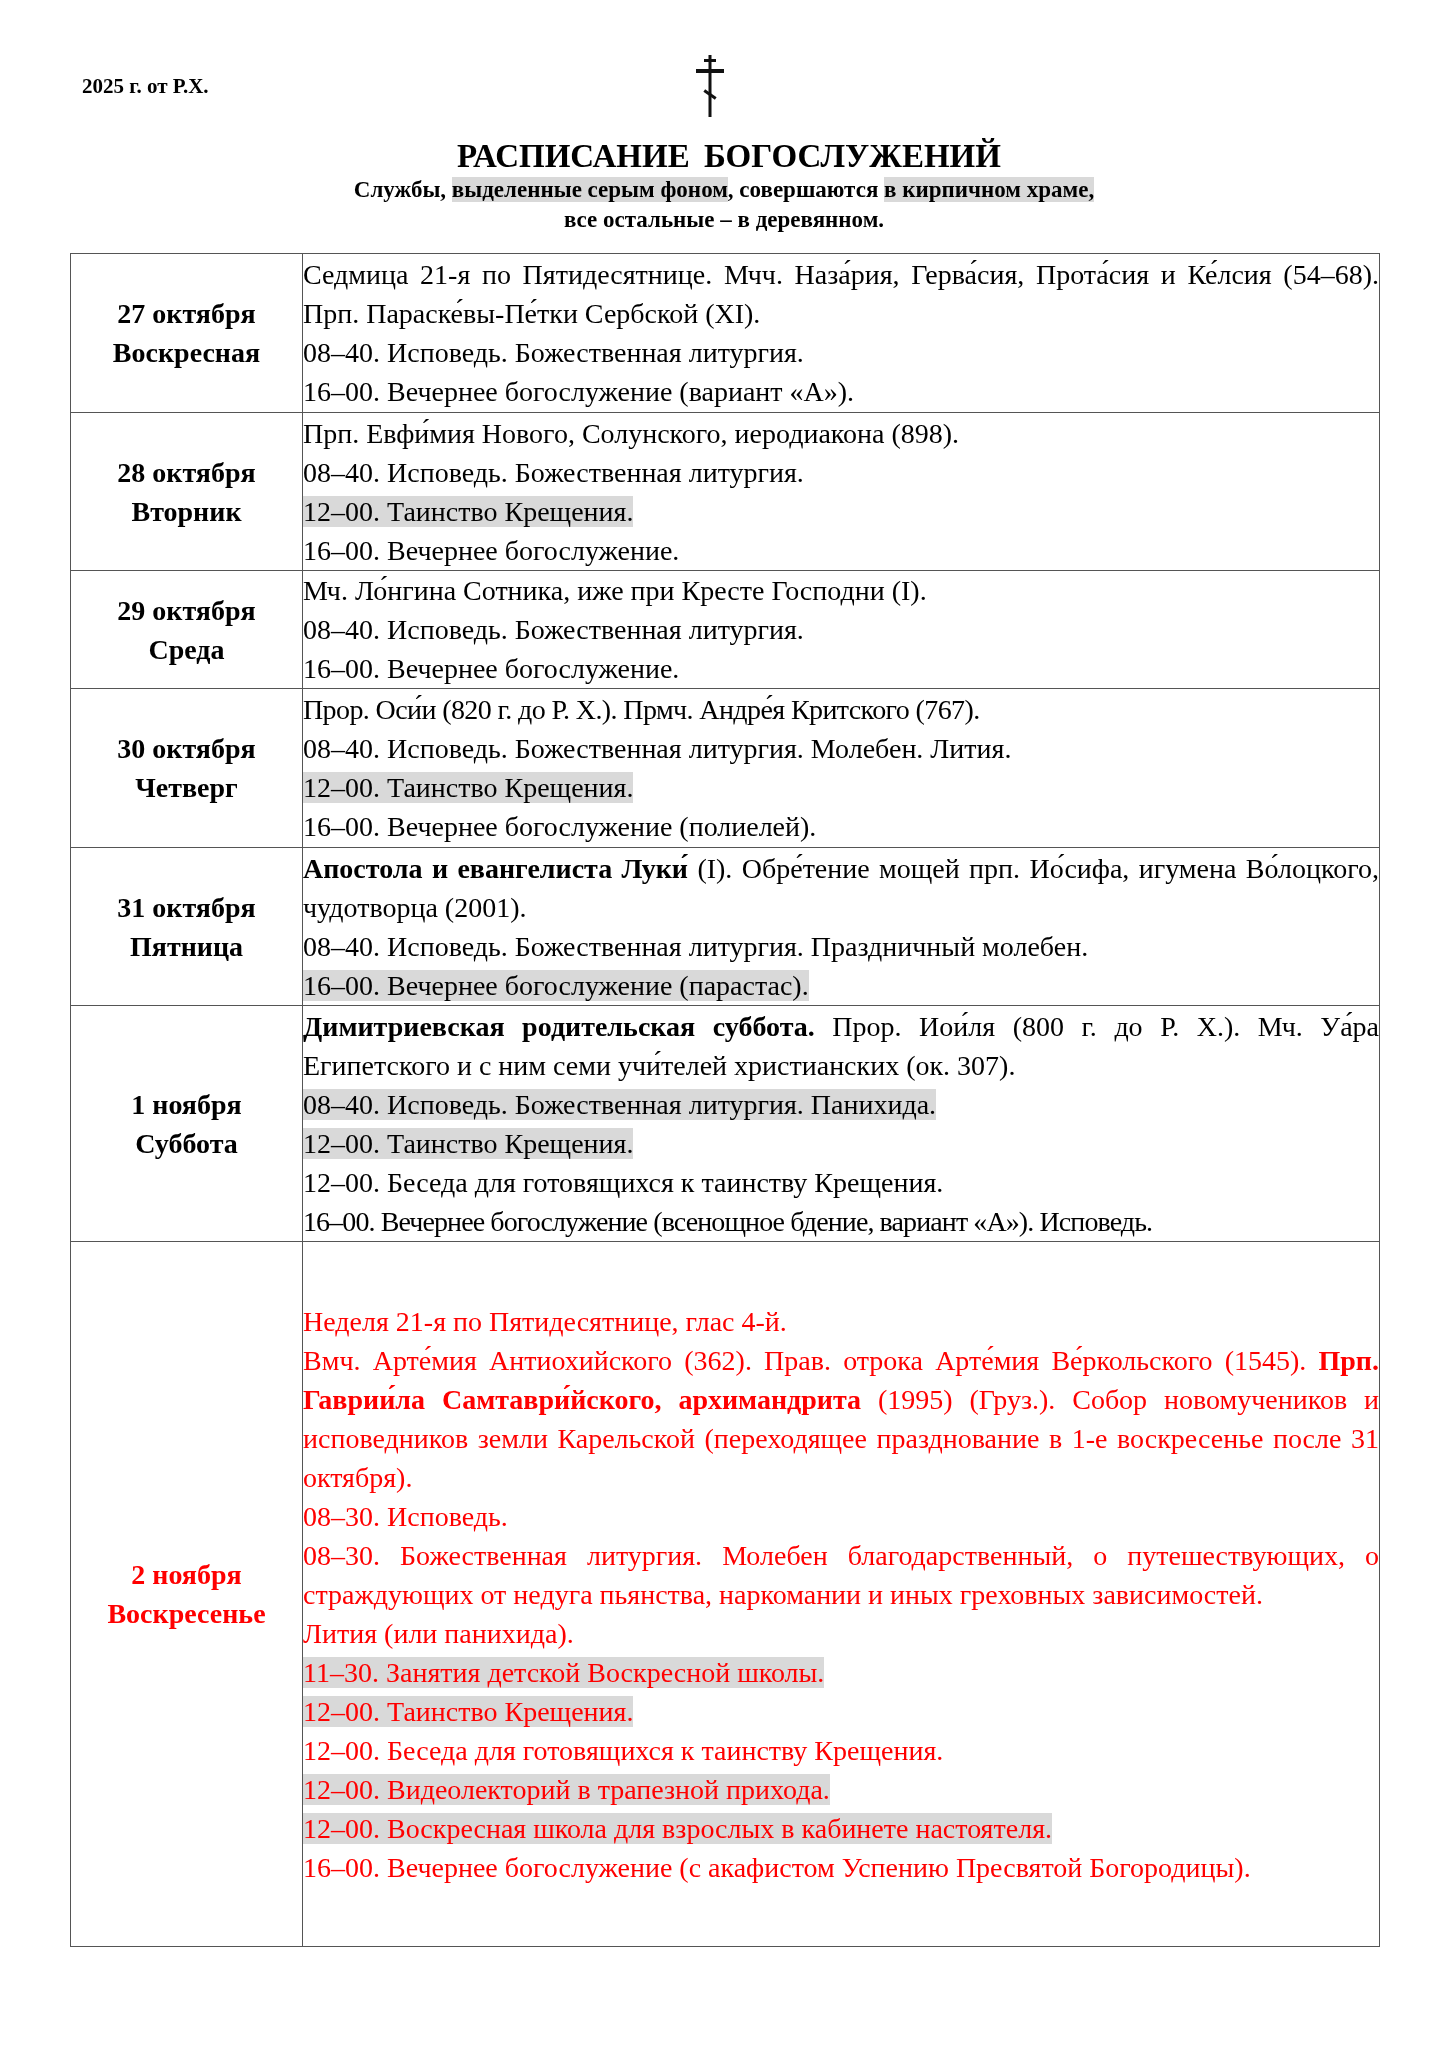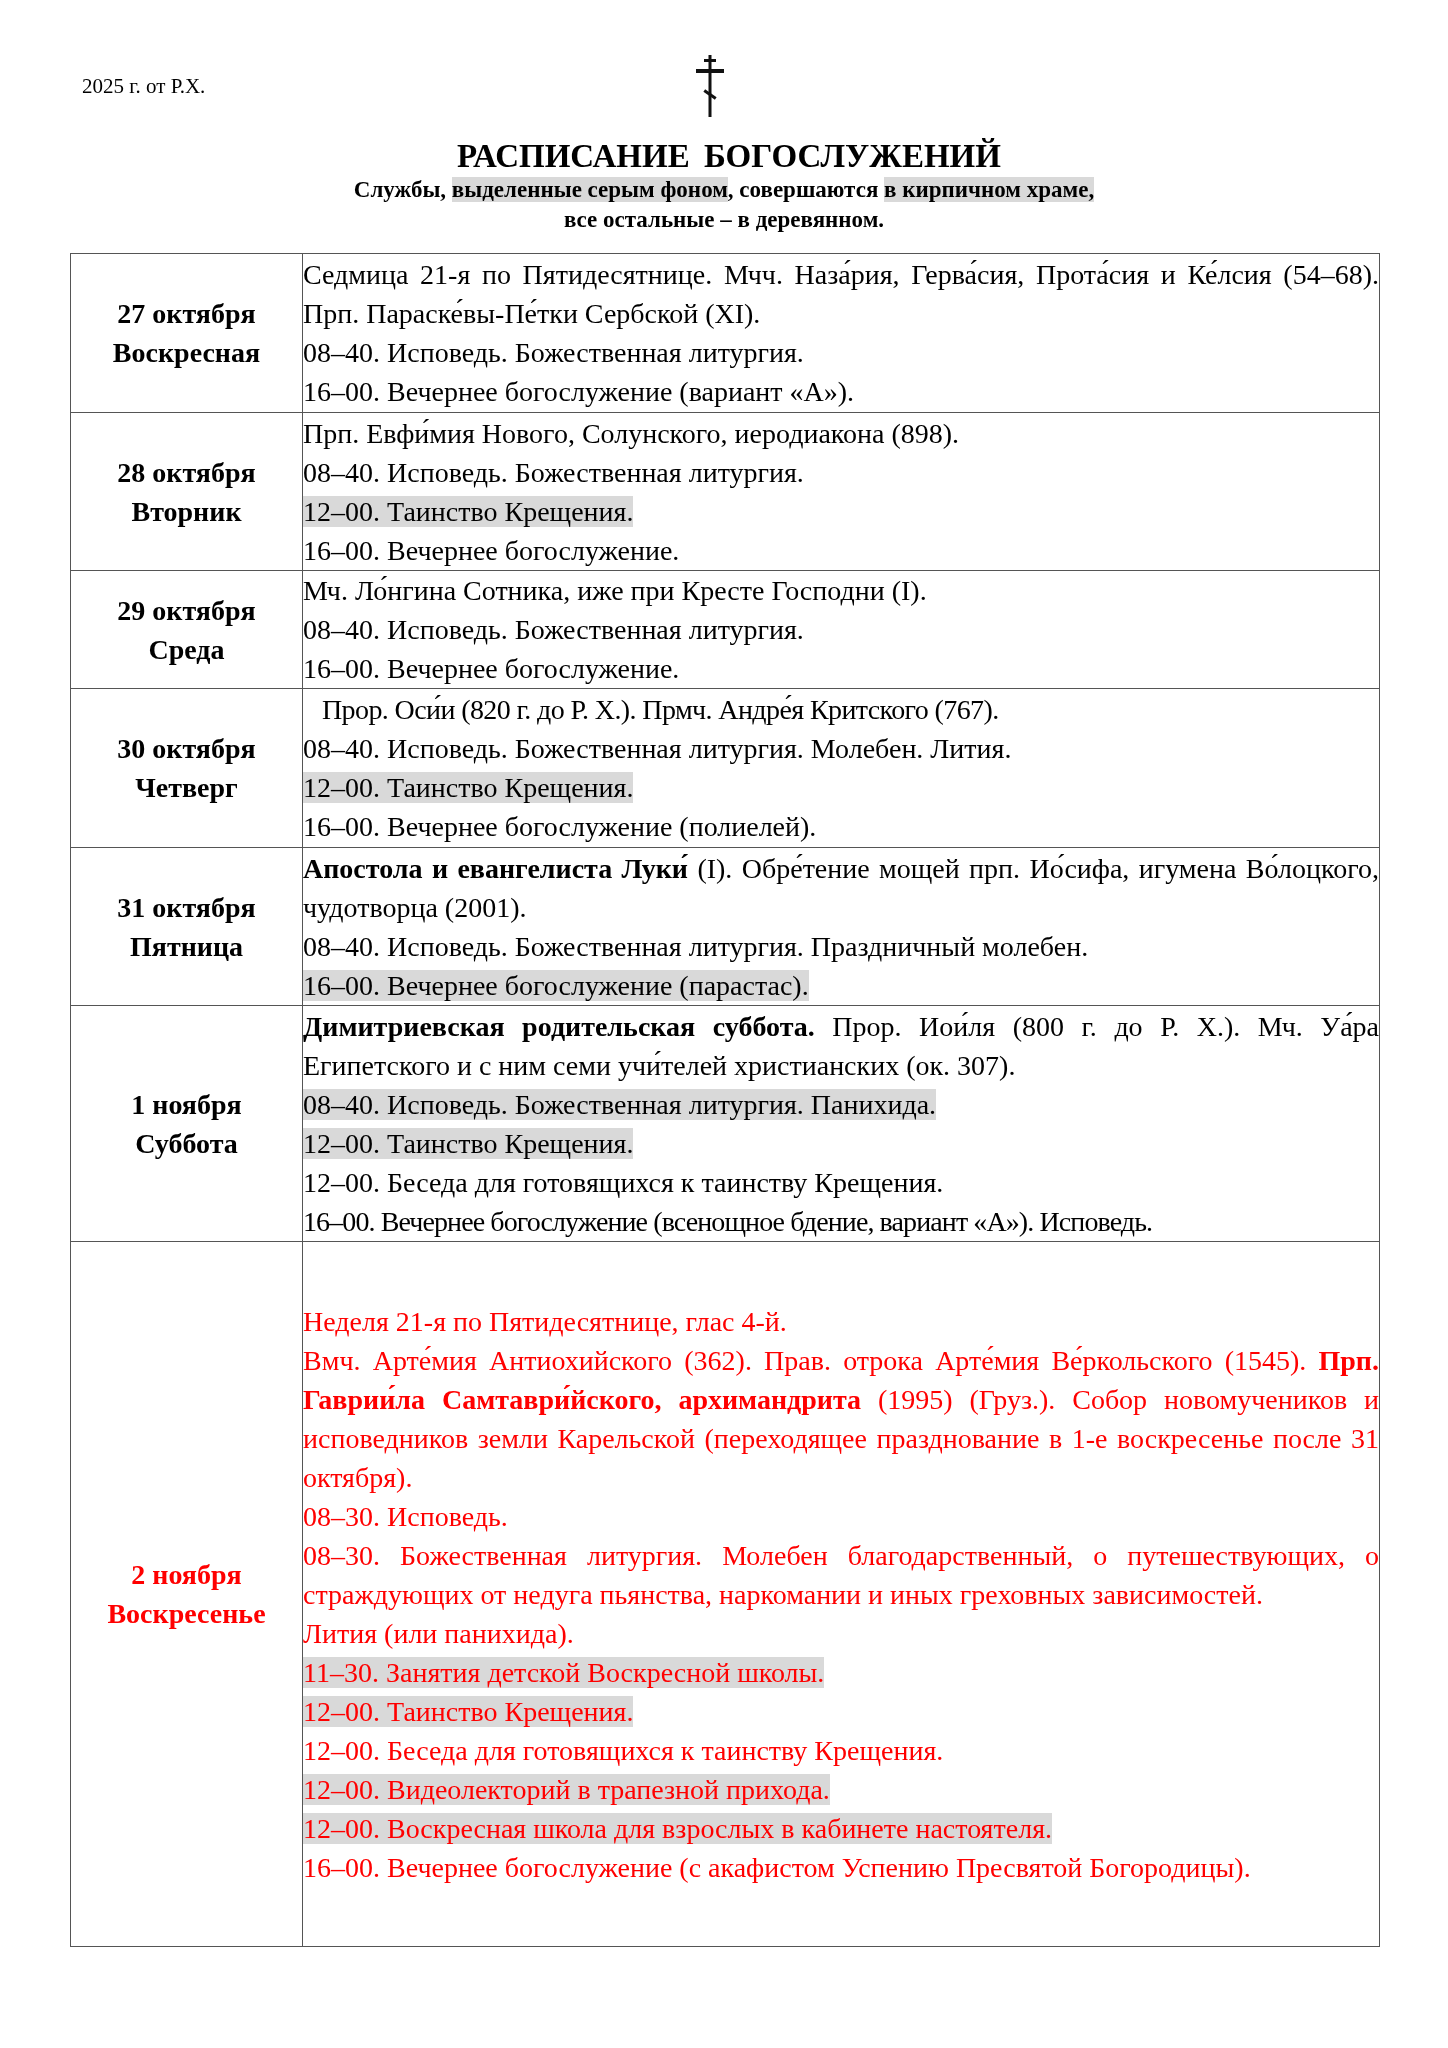--- a/index.html
+++ b/index.html
@@ -2,21 +2,21 @@
 <html><head>
 <meta charset="utf-8">
 <style>
   html, body { margin: 0; padding: 0; background: #ffffff; }
   body {
     width: 1448px; height: 2048px; position: relative; overflow: hidden;
     font-family: "Liberation Serif", "DejaVu Serif", serif; color: #000;
   }
   .year {
     position: absolute; left: 82px; top: 74px;
-    font-size: 21px; font-weight: normal; letter-spacing: 0;
+    font-size: 21px; font-weight: bold; letter-spacing: 0;
   }
   .cross {
     position: absolute; left: 695px; top: 55px; width: 30px; height: 62px;
   }
   .title {
     position: absolute; left: 5px; width: 1448px; top: 138px; text-align: center;
     font-size: 33px; font-weight: bold; word-spacing: 6px;
   }
   .subtitle {
     position: absolute; left: 0; width: 1448px; text-align: center;
@@ -105,21 +105,21 @@
       <span class="line"><span class="txt">16–00. Вечернее богослужение.</span></span>
     </td>
   </tr>
 
   <tr style="height:159px;">
     <td class="date">
       <span class="line">30 октября</span>
       <span class="line">Четверг</span>
     </td>
     <td class="content">
-      <span class="line" style="letter-spacing:-0.6px;margin-left:19px;">Прор. Оси́и (820 г. до Р. Х.). Прмч. Андре́я Критского (767).</span>
+      <span class="line" style="letter-spacing:-0.6px;">Прор. Оси́и (820 г. до Р. Х.). Прмч. Андре́я Критского (767).</span>
       <span class="line"><span class="txt">08–40. Исповедь. Божественная литургия. Молебен. Лития.</span></span>
       <span class="line gray"><span class="txt">12–00. Таинство Крещения.</span></span>
       <span class="line"><span class="txt">16–00. Вечернее богослужение (полиелей).</span></span>
     </td>
   </tr>
 
   <tr style="height:158px;">
     <td class="date">
       <span class="line">31 октября</span>
       <span class="line">Пятница</span>

